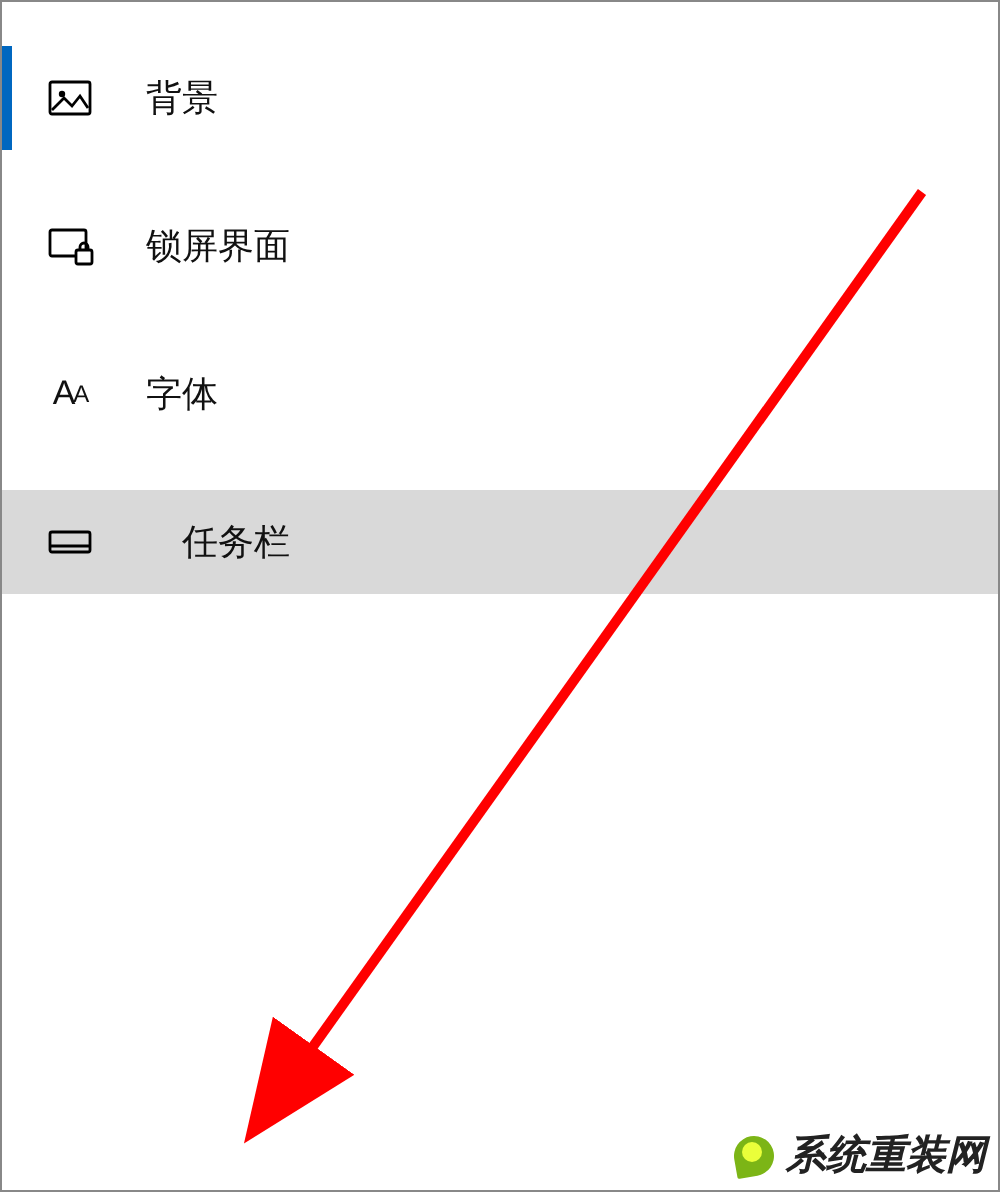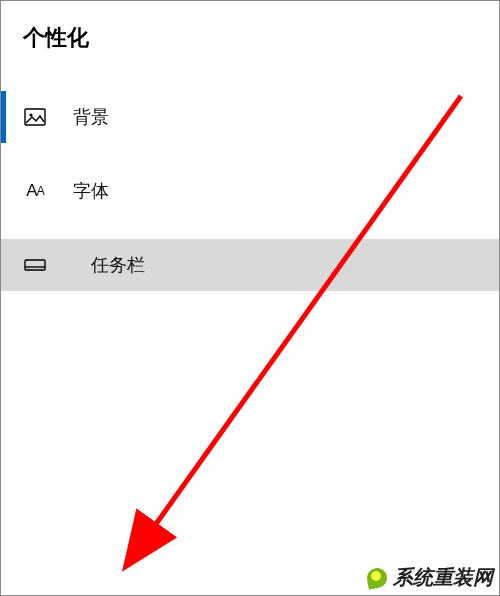--- a/index.html
+++ b/index.html
@@ -111,36 +111,45 @@
     width: 10px; height: 10px;
     background: #eaff3a;
     border-radius: 50%;
   }
 </style>
 </head>
 <body>
 
 <div class="panel">
 
-  <div class="section-title">个性化</div>
 
   <div class="nav">
 
     <div class="nav-item selected">
       <span class="icon">
         <svg viewBox="0 0 24 24">
             <rect x="2" y="4" width="20" height="16" rx="1"></rect>
             <circle cx="8" cy="10" r="1.6" fill="#000" stroke="none"></circle>
             <path d="M3 18 L9 12 L13 16 L17 11 L21 17"></path>
           </svg>
       </span>
       <span>背景</span>
     </div>
 
 
+    <div class="nav-item">
+      <span class="icon">
+        <svg viewBox="0 0 24 24">
+            <rect x="2" y="4" width="18" height="13" rx="1"></rect>
+            <rect x="15" y="14" width="8" height="7" rx="1" fill="#fff"></rect>
+            <path d="M17 14 v-1.5 a2 2 0 0 1 4 0 V14"></path>
+          </svg>
+      </span>
+      <span>锁屏界面</span>
+    </div>
 
 
     <div class="nav-item">
       <span class="icon font-icon">
         <span class="big">A</span>
           <span class="small">A</span>
       </span>
       <span>字体</span>
     </div>
 

